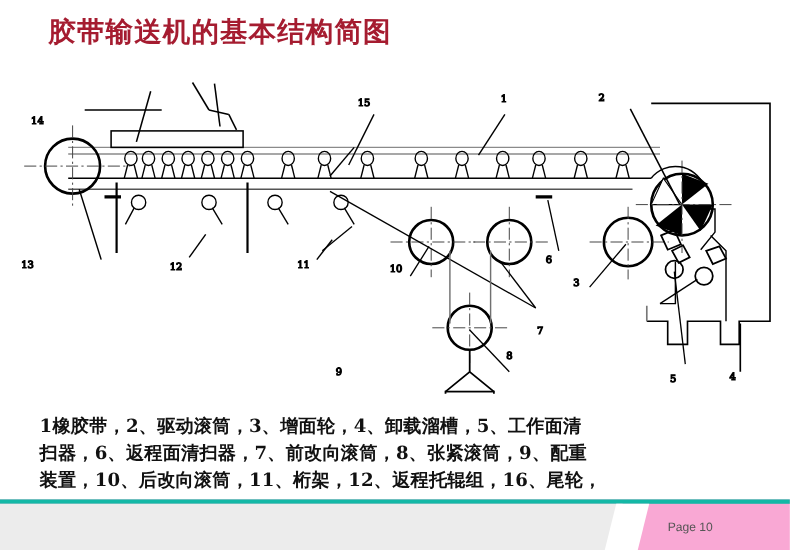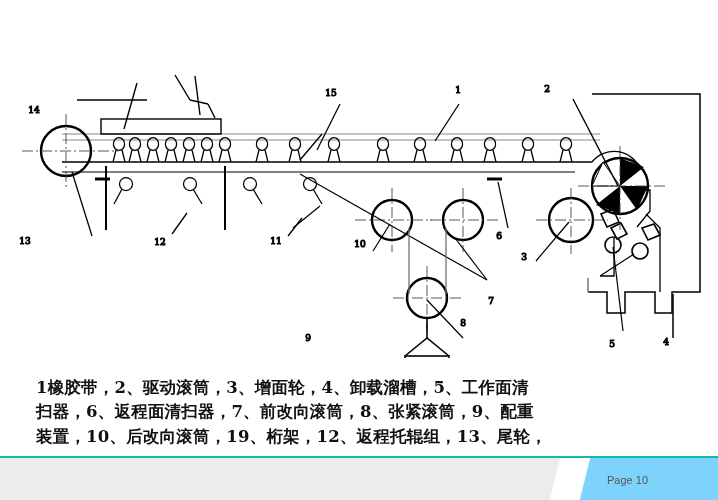--- a/index.html
+++ b/index.html
@@ -51,22 +51,22 @@
     line-height: 1.48;
     letter-spacing: 0.2px;
   }
   .legend-line { white-space: nowrap; }
   #footer-bar {
     position: absolute;
     left: 0;
     bottom: 0;
     width: 718px;
     height: 42px;
-    background: #7dd3fc;
-    border-top: 2px solid #14b8a6;
+    background: #f9a8d4;
+    border-top: 4px solid #14b8a6;
   }
   #footer-slash {
     position: absolute;
     left: 555px;
     bottom: 0;
     width: 30px;
     height: 42px;
     background: #ffffff;
     transform: skewX(-14deg);
   }
@@ -90,20 +90,21 @@
     font-family: "DejaVu Serif", serif;
     font-size: 9px;
     fill: #2b2b2b;
   }
 </style>
 </head>
 <body>
 
 <div id="slide">
 
+  <div id="slide-title">胶带输送机的基本结构简图</div>
 
   <div id="diagram-wrap">
     <svg width="718" height="320" viewBox="0 0 718 320">
 
       <g fill="none" stroke="#000000" stroke-width="1.1" stroke-linecap="butt">
 
         <g stroke="#8a8a8a" stroke-width="1.2">
           <line x1="62" y1="96" x2="600" y2="96"></line>
           <line x1="62" y1="102" x2="600" y2="102"></line>
         </g>
@@ -385,21 +386,21 @@
           <text class="num" x="331" y="58" text-anchor="middle">15</text>
         </g>
 
       </g>
     </svg>
   </div>
 
   <div id="legend-block">
     <div class="legend-line">1橡胶带，2、驱动滚筒，3、增面轮，4、卸载溜槽，5、工作面清</div>
     <div class="legend-line">扫器，6、返程面清扫器，7、前改向滚筒，8、张紧滚筒，9、配重</div>
-    <div class="legend-line">装置，10、后改向滚筒，19、桁架，12、返程托辊组，13、尾轮，</div>
+    <div class="legend-line">装置，10、后改向滚筒，11、桁架，12、返程托辊组，16、尾轮，</div>
   </div>
 
   <div id="footer-bar">
     <div id="footer-left-fill"></div>
     <div id="footer-slash"></div>
     <div id="page-number">Page 10</div>
   </div>
 
 </div>
 

